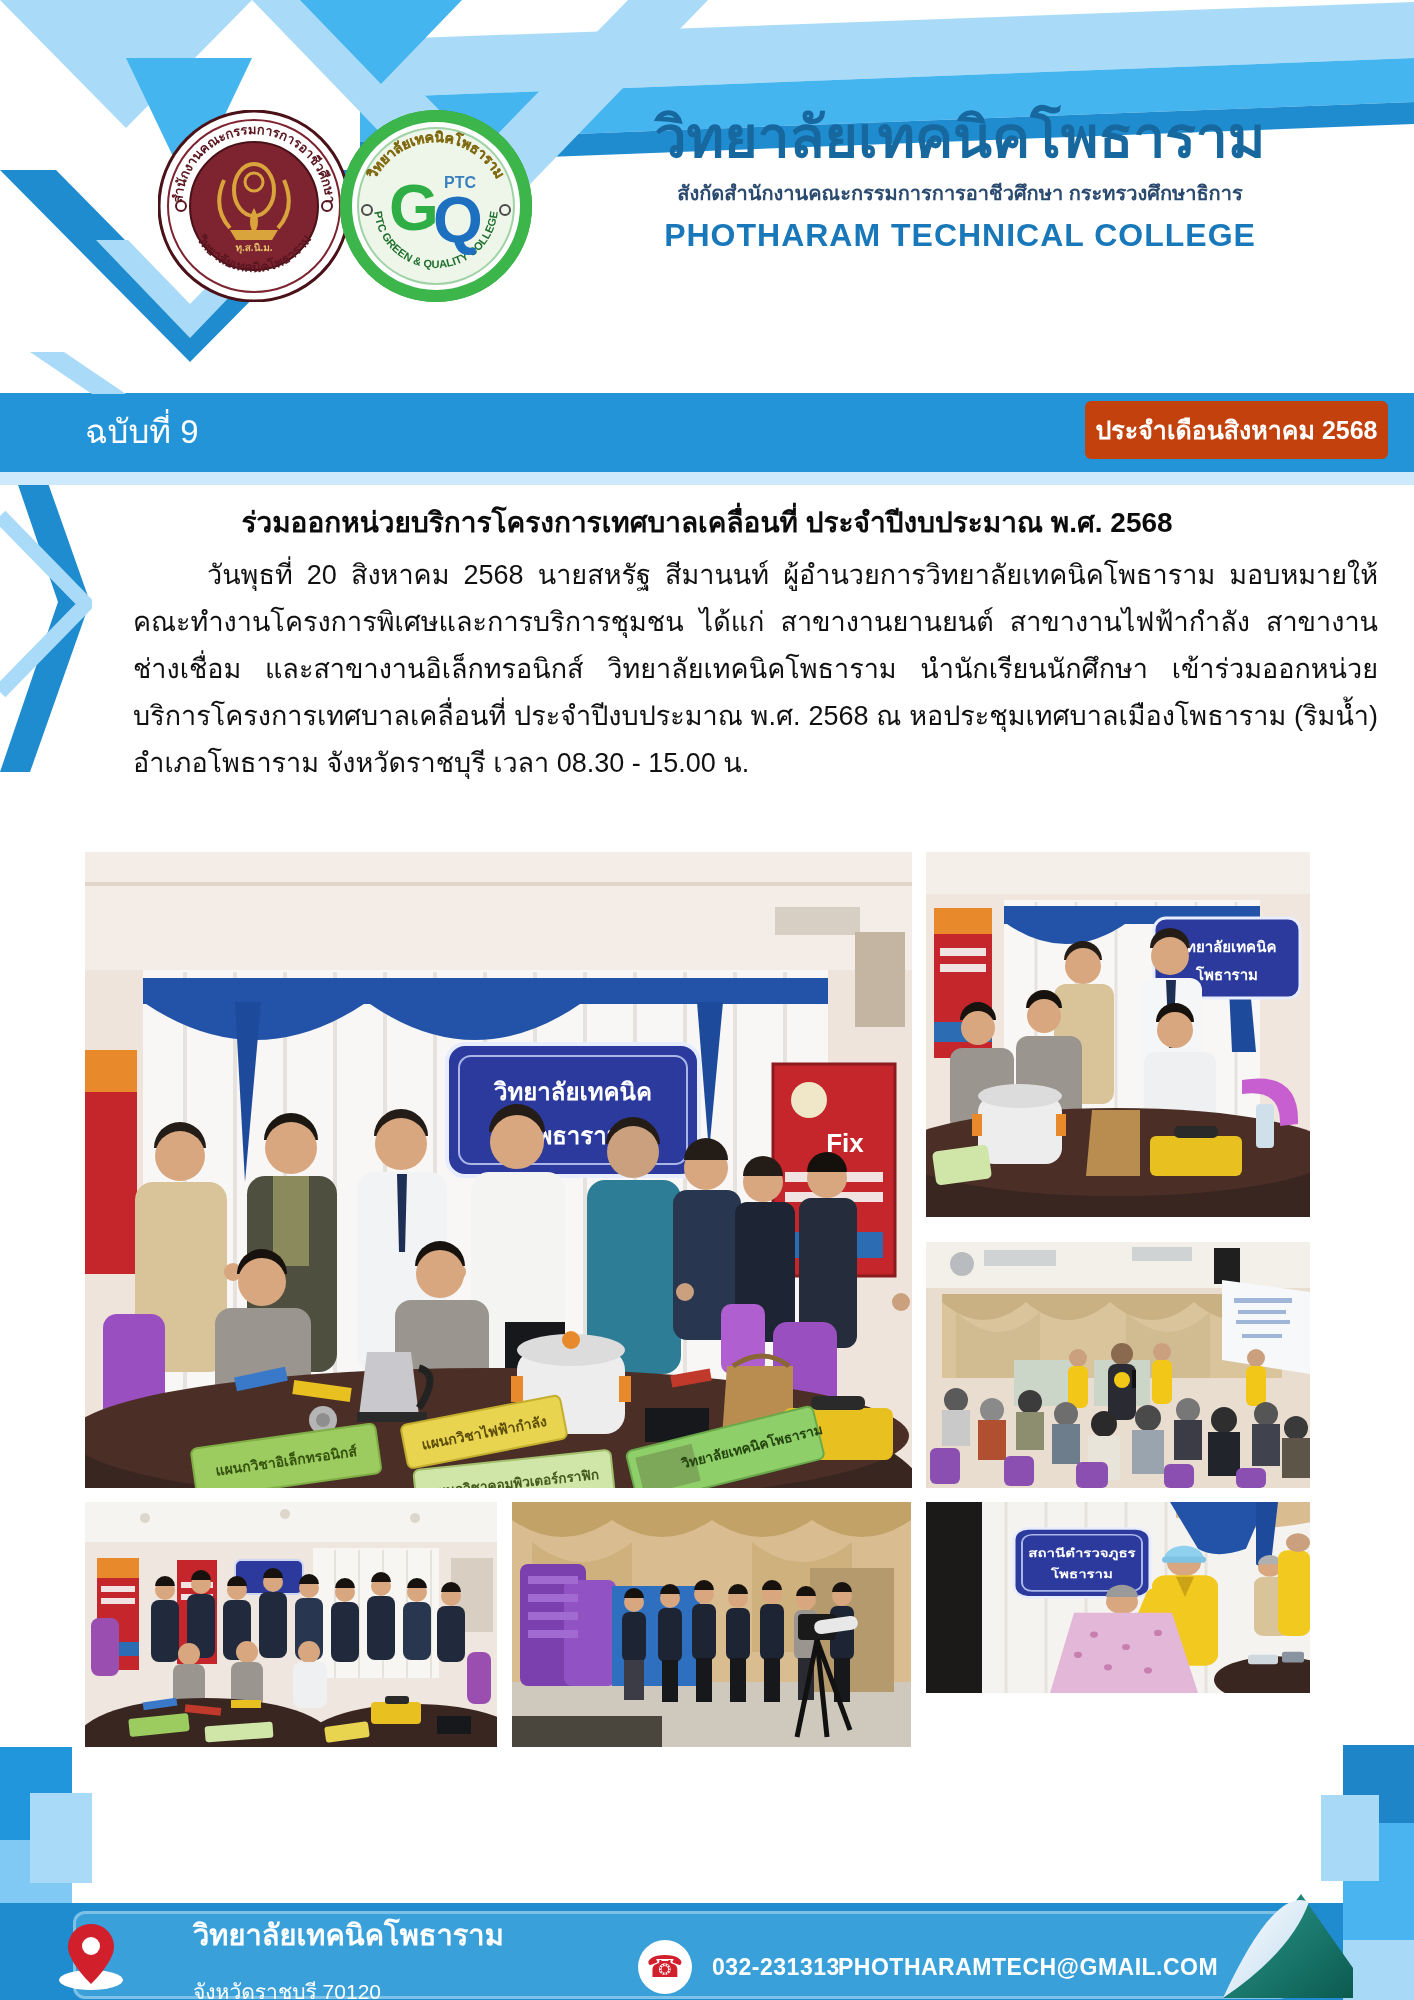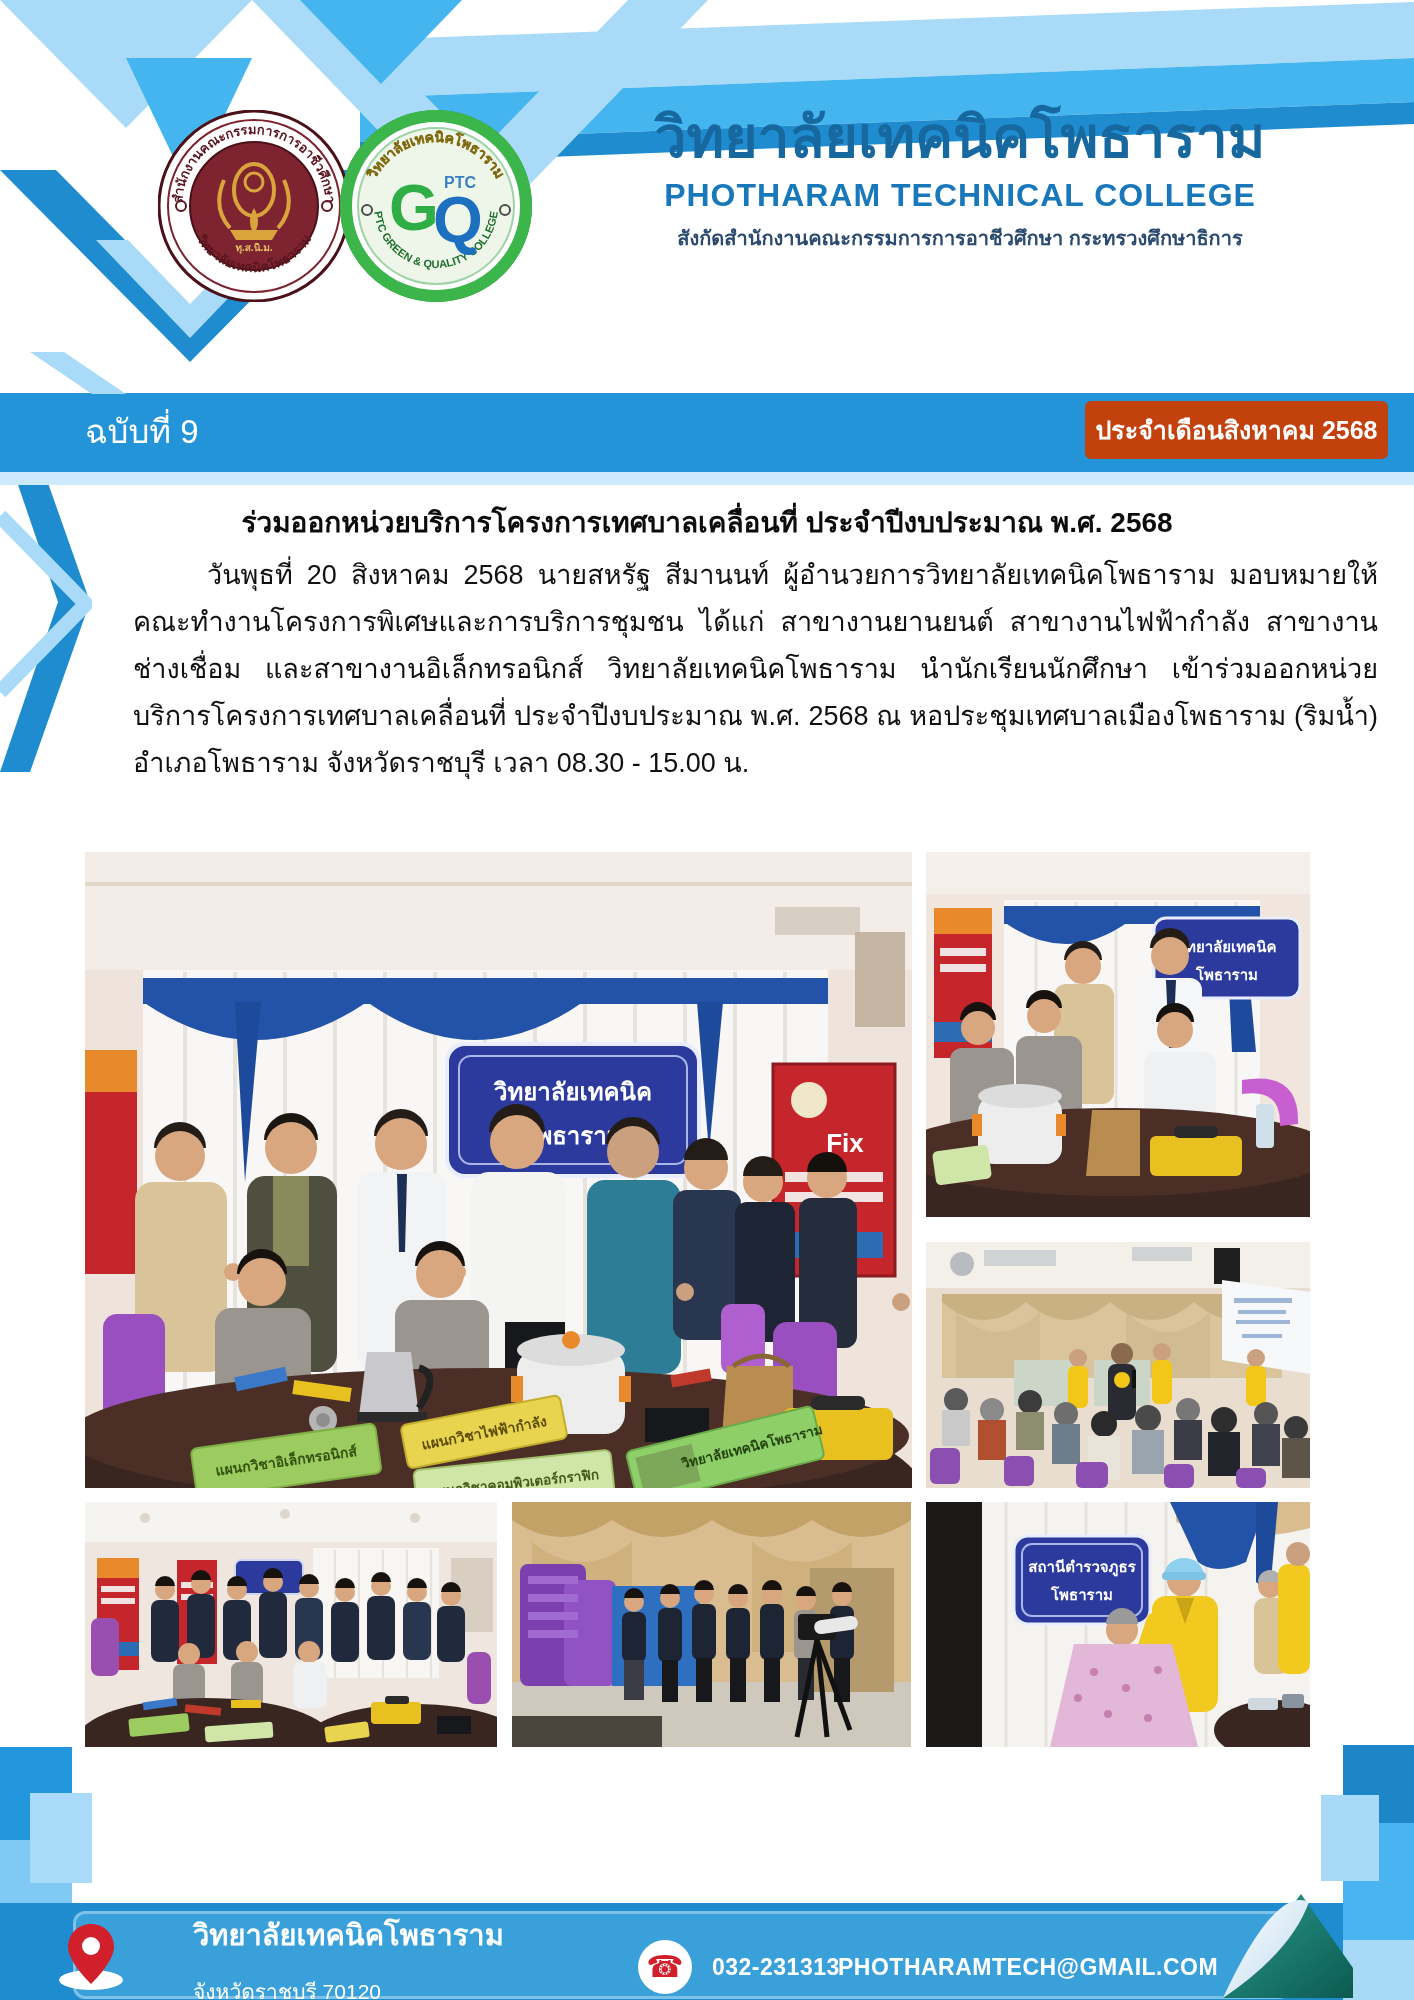--- a/index.html
+++ b/index.html
@@ -33,21 +33,21 @@
   #body-text{left:85px;top:552px;width:1245px;font-size:27px;color:#111111;line-height:47px;
              text-align:justify;text-indent:74px;z-index:3;margin-left:48px;}
 
   
   .photo{overflow:hidden;background:#e9e2da;z-index:3;}
   #photo-main{left:85px;top:852px;width:827px;height:636px;}
   #photo-repair{left:926px;top:852px;width:384px;height:365px;}
   #photo-audience{left:926px;top:1242px;width:384px;height:246px;}
   #photo-team-tables{left:85px;top:1502px;width:412px;height:245px;}
   #photo-team-line{left:512px;top:1502px;width:399px;height:245px;}
-  #photo-barber{left:926px;top:1502px;width:384px;height:245px;}
+  #photo-barber{left:926px;top:1502px;width:384px;height:191px;}
   .photo svg{width:100%;height:100%;}
 
   
   #sq-bl-1{left:0;top:1747px;width:72px;height:93px;background:#2196dd;z-index:2;}
   #sq-bl-2{left:30px;top:1793px;width:62px;height:90px;background:#a9dbf8;z-index:3;}
   #sq-bl-3{left:0;top:1840px;width:72px;height:70px;background:#7fc9f4;z-index:2;}
   #sq-br-1{left:1343px;top:1745px;width:71px;height:78px;background:#1e86c8;z-index:4;}
   #sq-br-2{left:1321px;top:1795px;width:58px;height:86px;background:#a8d9f6;z-index:5;}
   #sq-br-3{left:1343px;top:1823px;width:71px;height:117px;background:#49b4ef;z-index:4;}
   #sq-br-4{left:1343px;top:1940px;width:71px;height:60px;background:#a8d9f6;z-index:4;}
@@ -129,22 +129,22 @@
     </text>
     <circle cx="27" cy="100" r="5" fill="none" stroke="#4a4a4a" stroke-width="2"></circle>
     <circle cx="165" cy="100" r="5" fill="none" stroke="#4a4a4a" stroke-width="2"></circle>
     <text x="74" y="120" font-size="64" font-weight="700" fill="#2fae45" text-anchor="middle">G</text>
     <text x="118" y="132" font-size="64" font-weight="700" fill="#1d6fc0" text-anchor="middle">Q</text>
     <text x="120" y="78" font-size="16" font-weight="700" fill="#3a7fbf" text-anchor="middle">PTC</text>
   </svg>
 
   <div id="title-block" class="abs">
     <div id="title-line2">วิทยาลัยเทคนิคโพธาราม</div>
+    <div id="subtitle">สังกัดสำนักงานคณะกรรมการการอาชีวศึกษา กระทรวงศึกษาธิการ</div>
     <div id="title-line3">PHOTHARAM TECHNICAL COLLEGE</div>
-    <div id="subtitle">สังกัดสำนักงานคณะกรรมการการอาชีวศึกษา กระทรวงศึกษาธิการ</div>
   </div>
 
   <div id="issue-bar" class="abs"></div>
   <div id="issue-bar-strip" class="abs"></div>
   <svg id="bar-stripe" class="abs" viewBox="0 0 160 48" preserveAspectRatio="none">
     <polygon points="30,4 64,4 126,46 92,46" fill="#a9dbf8"></polygon>
   </svg>
   <div id="issue-label" class="abs">ฉบับที่ 9</div>
   <div id="month-badge" class="abs">
     <span>ประจำเดือนสิงหาคม 2568</span>

